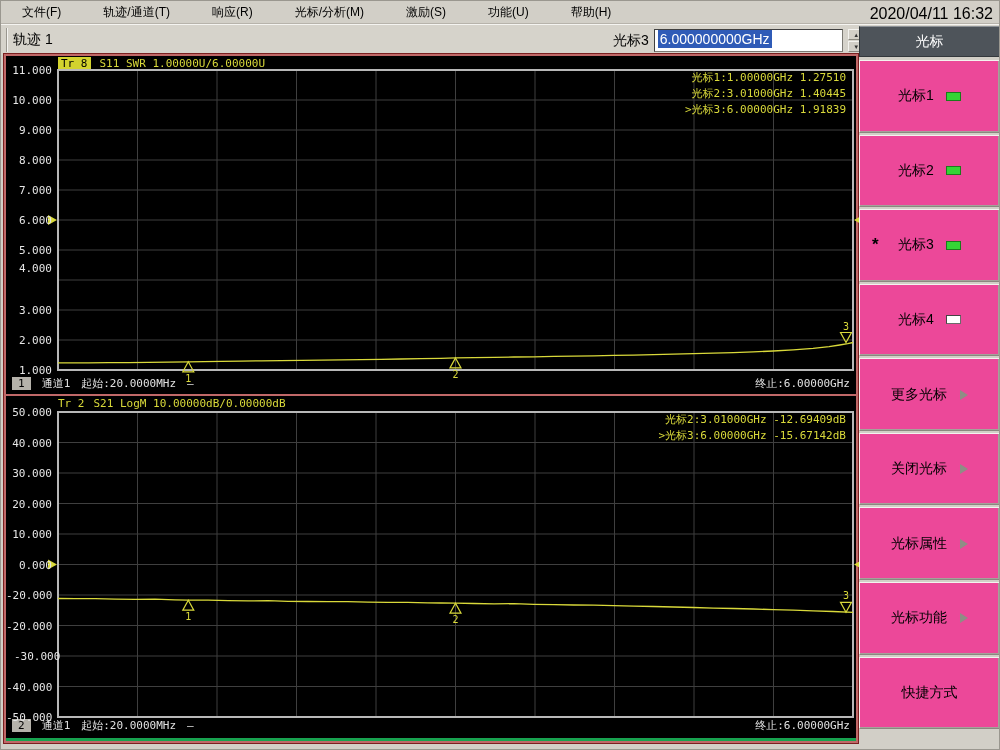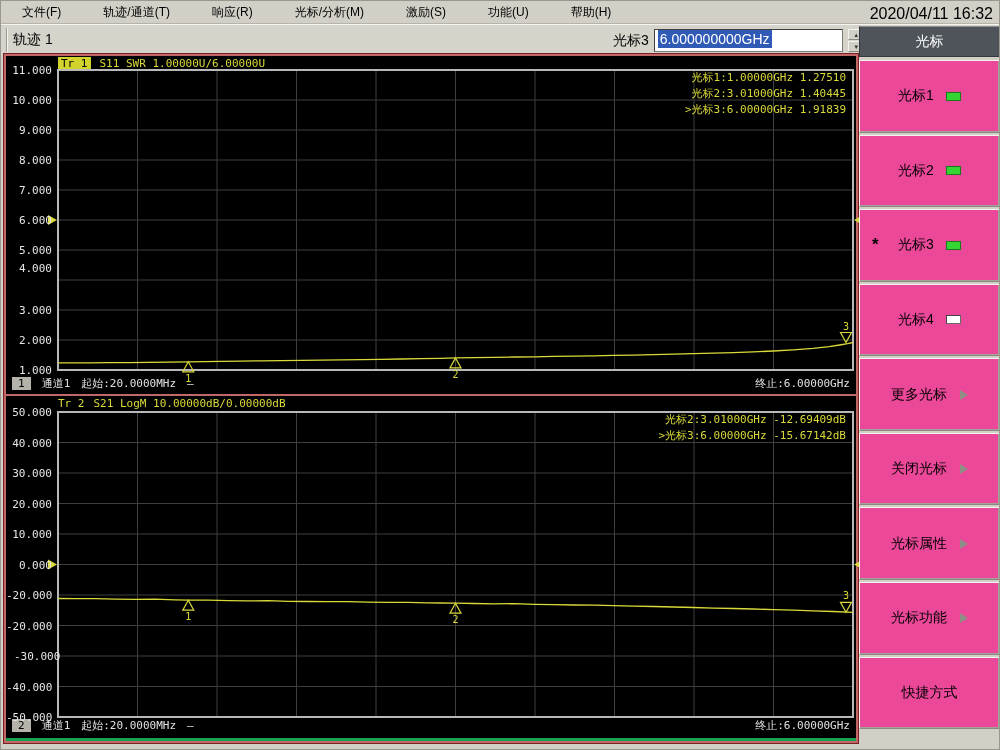--- a/index.html
+++ b/index.html
@@ -94,21 +94,21 @@
         <button class="spin-btn">▲</button>
         <button class="spin-btn">▼</button>
       </div>
     </div>
   </div>
 
   <div class="screen">
 
     <div class="window" id="win1">
       <div class="wtitle">
-        <span class="tr-badge">Tr 1</span><span>S11 SWR 1.00000U/6.00000U</span>
+        <span class="tr-badge">Tr 8</span><span>S11 SWR 1.00000U/6.00000U</span>
       </div>
       <svg id="plot1" class="plot" width="795" height="300">
           <line x1="79.5" y1="0" x2="79.5" y2="300" stroke="#3f3f3f" stroke-width="1"></line>
           <line x1="159.0" y1="0" x2="159.0" y2="300" stroke="#3f3f3f" stroke-width="1"></line>
           <line x1="238.5" y1="0" x2="238.5" y2="300" stroke="#3f3f3f" stroke-width="1"></line>
           <line x1="318.0" y1="0" x2="318.0" y2="300" stroke="#3f3f3f" stroke-width="1"></line>
           <line x1="397.5" y1="0" x2="397.5" y2="300" stroke="#3f3f3f" stroke-width="1"></line>
           <line x1="477.0" y1="0" x2="477.0" y2="300" stroke="#3f3f3f" stroke-width="1"></line>
           <line x1="556.5" y1="0" x2="556.5" y2="300" stroke="#3f3f3f" stroke-width="1"></line>
           <line x1="636.0" y1="0" x2="636.0" y2="300" stroke="#3f3f3f" stroke-width="1"></line>

